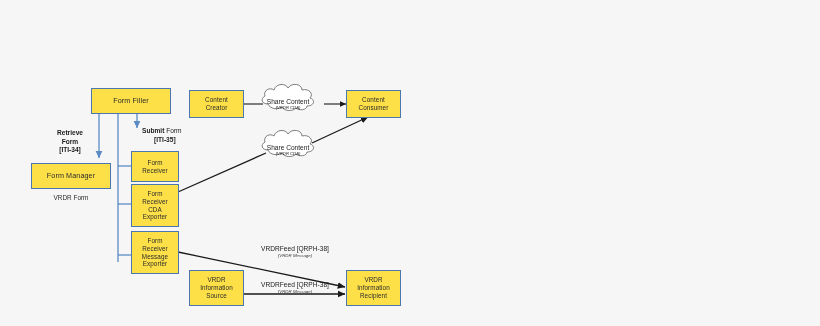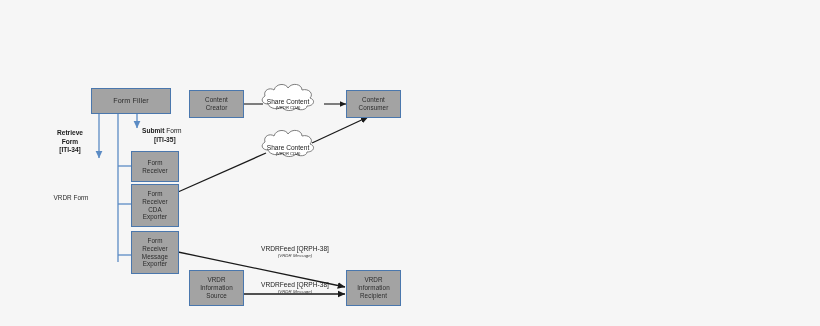--- a/index.html
+++ b/index.html
@@ -19,21 +19,21 @@
     position: absolute;
     left: 0;
     top: 0;
     width: 820px;
     height: 326px;
     pointer-events: none;
   }
   .node {
     position: absolute;
     box-sizing: border-box;
-    background: #a3a3a3;
+    background: #fde047;
     border: 1.5px solid #4a77ad;
     display: flex;
     align-items: center;
     justify-content: center;
     text-align: center;
     color: #2b2b2b;
     line-height: 1.22;
     letter-spacing: .1px;
   }
   .node .lbl { display: block; padding: 0 2px; }
@@ -132,20 +132,23 @@
 
     <path d="M178,252 L345,287" stroke="#1a1a1a" stroke-width="1.3" fill="none" marker-end="url(#arrowBlack)"></path>
 
     <path d="M244,294 L345,294" stroke="#1a1a1a" stroke-width="1.3" fill="none" marker-end="url(#arrowBlack)"></path>
   </svg>
 
   <div class="node node-lg" style="left:91px; top:88px; width:80px; height:26px;">
     <span class="lbl">Form Filler</span>
   </div>
 
+  <div class="node node-lg" style="left:31px; top:163px; width:80px; height:26px;">
+    <span class="lbl">Form Manager</span>
+  </div>
 
   <div class="caption" style="left:31px; top:194px; width:80px;">VRDR Form</div>
 
   <div class="node node-sm" style="left:131px; top:151px; width:48px; height:31px; flex-direction:column;">
     <span class="lbl">Form</span>
     <span class="lbl">Receiver</span>
   </div>
 
   <div class="node node-sm" style="left:131px; top:184px; width:48px; height:43px; flex-direction:column;">
     <span class="lbl">Form</span>

